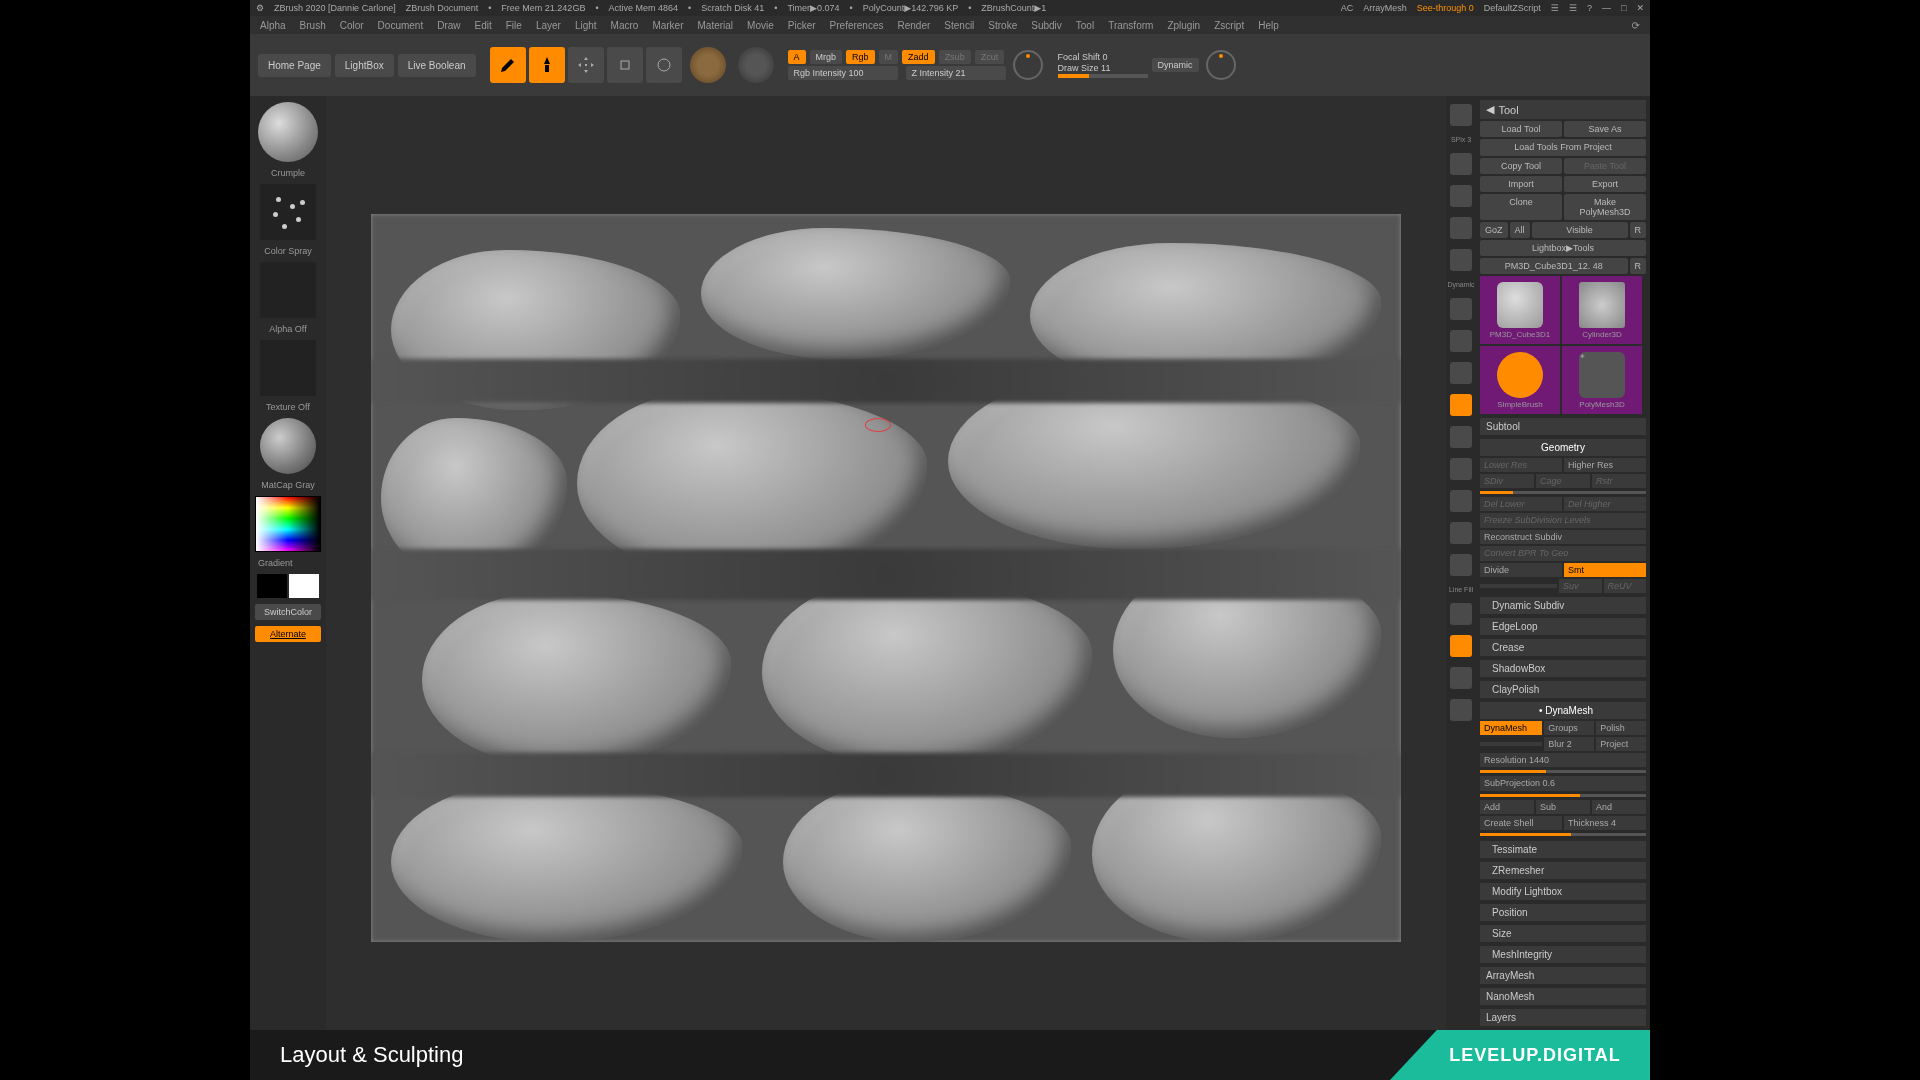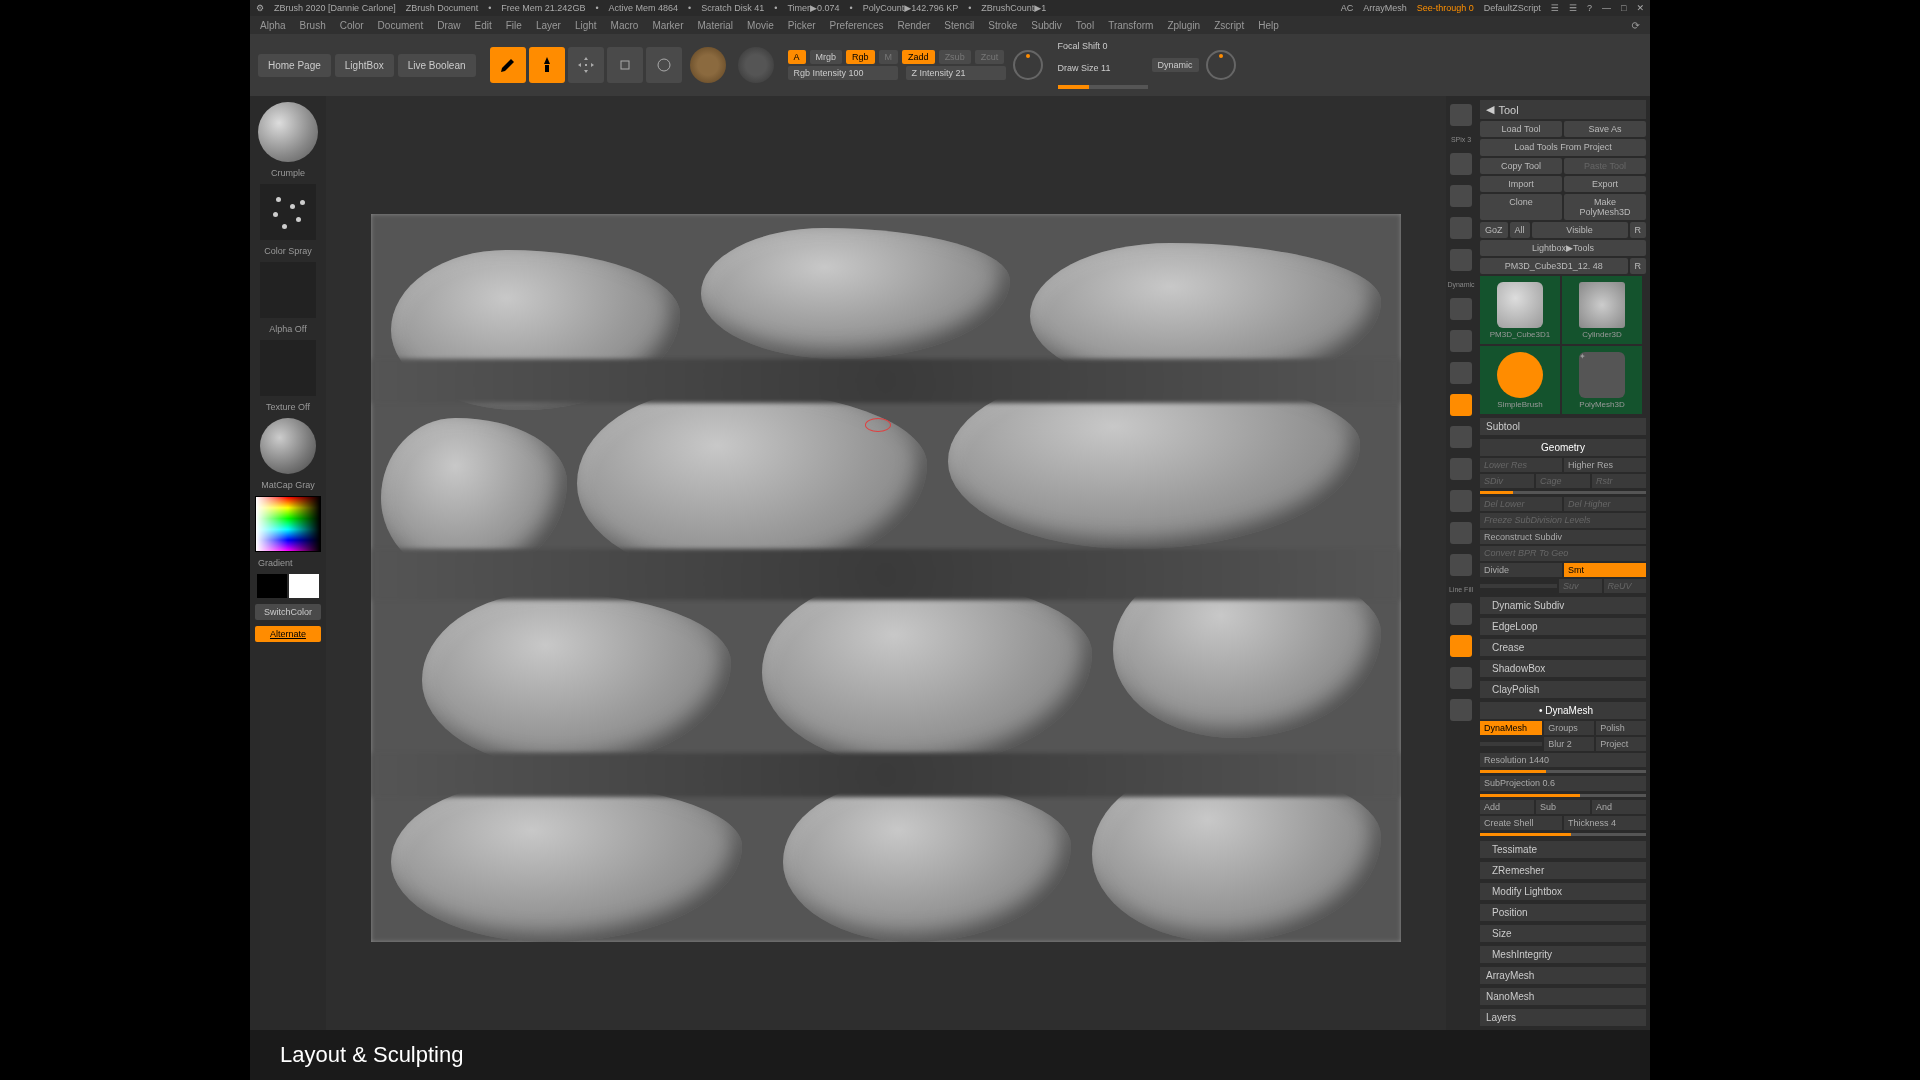--- a/index.html
+++ b/index.html
@@ -24,21 +24,21 @@
 .mode-btn.active { background: #ff8c00; }
 .mode-btn svg { width: 20px; height: 20px; }
 .gyro { width: 36px; height: 36px; border-radius: 50%; background: radial-gradient(circle, #555 40%, #333); margin: 0 4px; }
 .gyro.brown { background: radial-gradient(circle, #8b6a3f 40%, #5a4020); }
 
 .params { display: flex; flex-direction: column; gap: 2px; margin-left: 6px; }
 .param-row { display: flex; gap: 4px; align-items: center; }
 .chip { font-size: 9px; padding: 2px 6px; background: #4a4a4a; color: #ccc; border-radius: 2px; }
 .chip.on { background: #ff8c00; color: #000; }
 .chip.dim { color: #777; }
-.slider-block { display: flex; flex-direction: column; font-size: 9px; color: #ccc; gap: 12px; margin-left: 8px; }
+.slider-block { display: flex; flex-direction: column; font-size: 9px; color: #ccc; gap: 1px; margin-left: 8px; }
 .slider-track { width: 90px; height: 4px; background: #555; position: relative; }
 .slider-fill { height: 100%; background: #ff8c00; }
 .radial { width: 30px; height: 30px; border: 2px solid #666; border-radius: 50%; position: relative; margin: 0 3px; }
 .radial::after { content: ''; position: absolute; width: 4px; height: 4px; background: #ff8c00; border-radius: 50%; top: 2px; left: 50%; transform: translateX(-50%); }
 
 
 .main { display: flex; height: calc(100% - 96px); }
 .left-tray { width: 76px; background: #2a2a2a; padding: 6px 4px; display: flex; flex-direction: column; align-items: center; gap: 6px; }
 .brush-preview { width: 60px; height: 60px; border-radius: 50%; background: radial-gradient(circle at 35% 35%, #ddd, #888 60%, #555); }
 .tray-label { font-size: 9px; color: #999; text-align: center; }
@@ -66,21 +66,21 @@
 .strip-icon { width: 22px; height: 22px; background: #4a4a4a; border-radius: 3px; }
 .strip-icon.active { background: #ff8c00; }
 .strip-label { font-size: 7px; color: #888; }
 
 .right-panel { width: 174px; background: #2a2a2a; padding: 4px; display: flex; flex-direction: column; gap: 2px; overflow: hidden; }
 .panel-header { background: #3a3a3a; color: #ccc; font-size: 11px; padding: 3px 6px; display: flex; align-items: center; gap: 4px; }
 .btn-row { display: flex; gap: 2px; }
 .pbtn { flex: 1; background: #444; color: #bbb; font-size: 9px; padding: 3px 4px; text-align: center; border-radius: 2px; }
 .pbtn.dim { color: #666; }
 .pbtn.sm { flex: 0 0 auto; padding: 3px 5px; }
-.tool-slot { width: 80px; height: 68px; background: #14532d; display: flex; flex-direction: column; align-items: center; justify-content: center; font-size: 8px; color: #999; gap: 2px; }
+.tool-slot { width: 80px; height: 68px; background: #701a75; display: flex; flex-direction: column; align-items: center; justify-content: center; font-size: 8px; color: #999; gap: 2px; }
 .tool-thumb { width: 46px; height: 46px; background: radial-gradient(circle at 40% 35%, #ddd, #999); border-radius: 6px; }
 .section-hdr { background: #3a3a3a; color: #ccc; font-size: 10px; padding: 3px 6px; margin-top: 2px; }
 .section-hdr.indent { padding-left: 12px; }
 .section-hdr.active { color: #fff; text-align: center; }
 .field-row { display: flex; gap: 2px; align-items: center; }
 .field { flex: 1; background: #3a3a3a; color: #aaa; font-size: 9px; padding: 2px 4px; }
 .field.dim { color: #666; font-style: italic; }
 .field.orange { background: #ff8c00; color: #000; }
 .mini-slider { height: 3px; background: #555; position: relative; margin: 1px 0; }
 .mini-slider .fill { height: 100%; background: #ff8c00; }
@@ -419,13 +419,16 @@
       <div class="section-hdr indent">MeshIntegrity</div>
       <div class="section-hdr">ArrayMesh</div>
       <div class="section-hdr">NanoMesh</div>
       <div class="section-hdr">Layers</div>
     </div>
   </div>
 </div>
 
 <div class="banner">
   <div class="banner-title">Layout &amp; Sculpting</div>
+  <div class="banner-corner">
+    <span>LEVELUP.DIGITAL</span>
+  </div>
 </div>
 
 </body></html>

